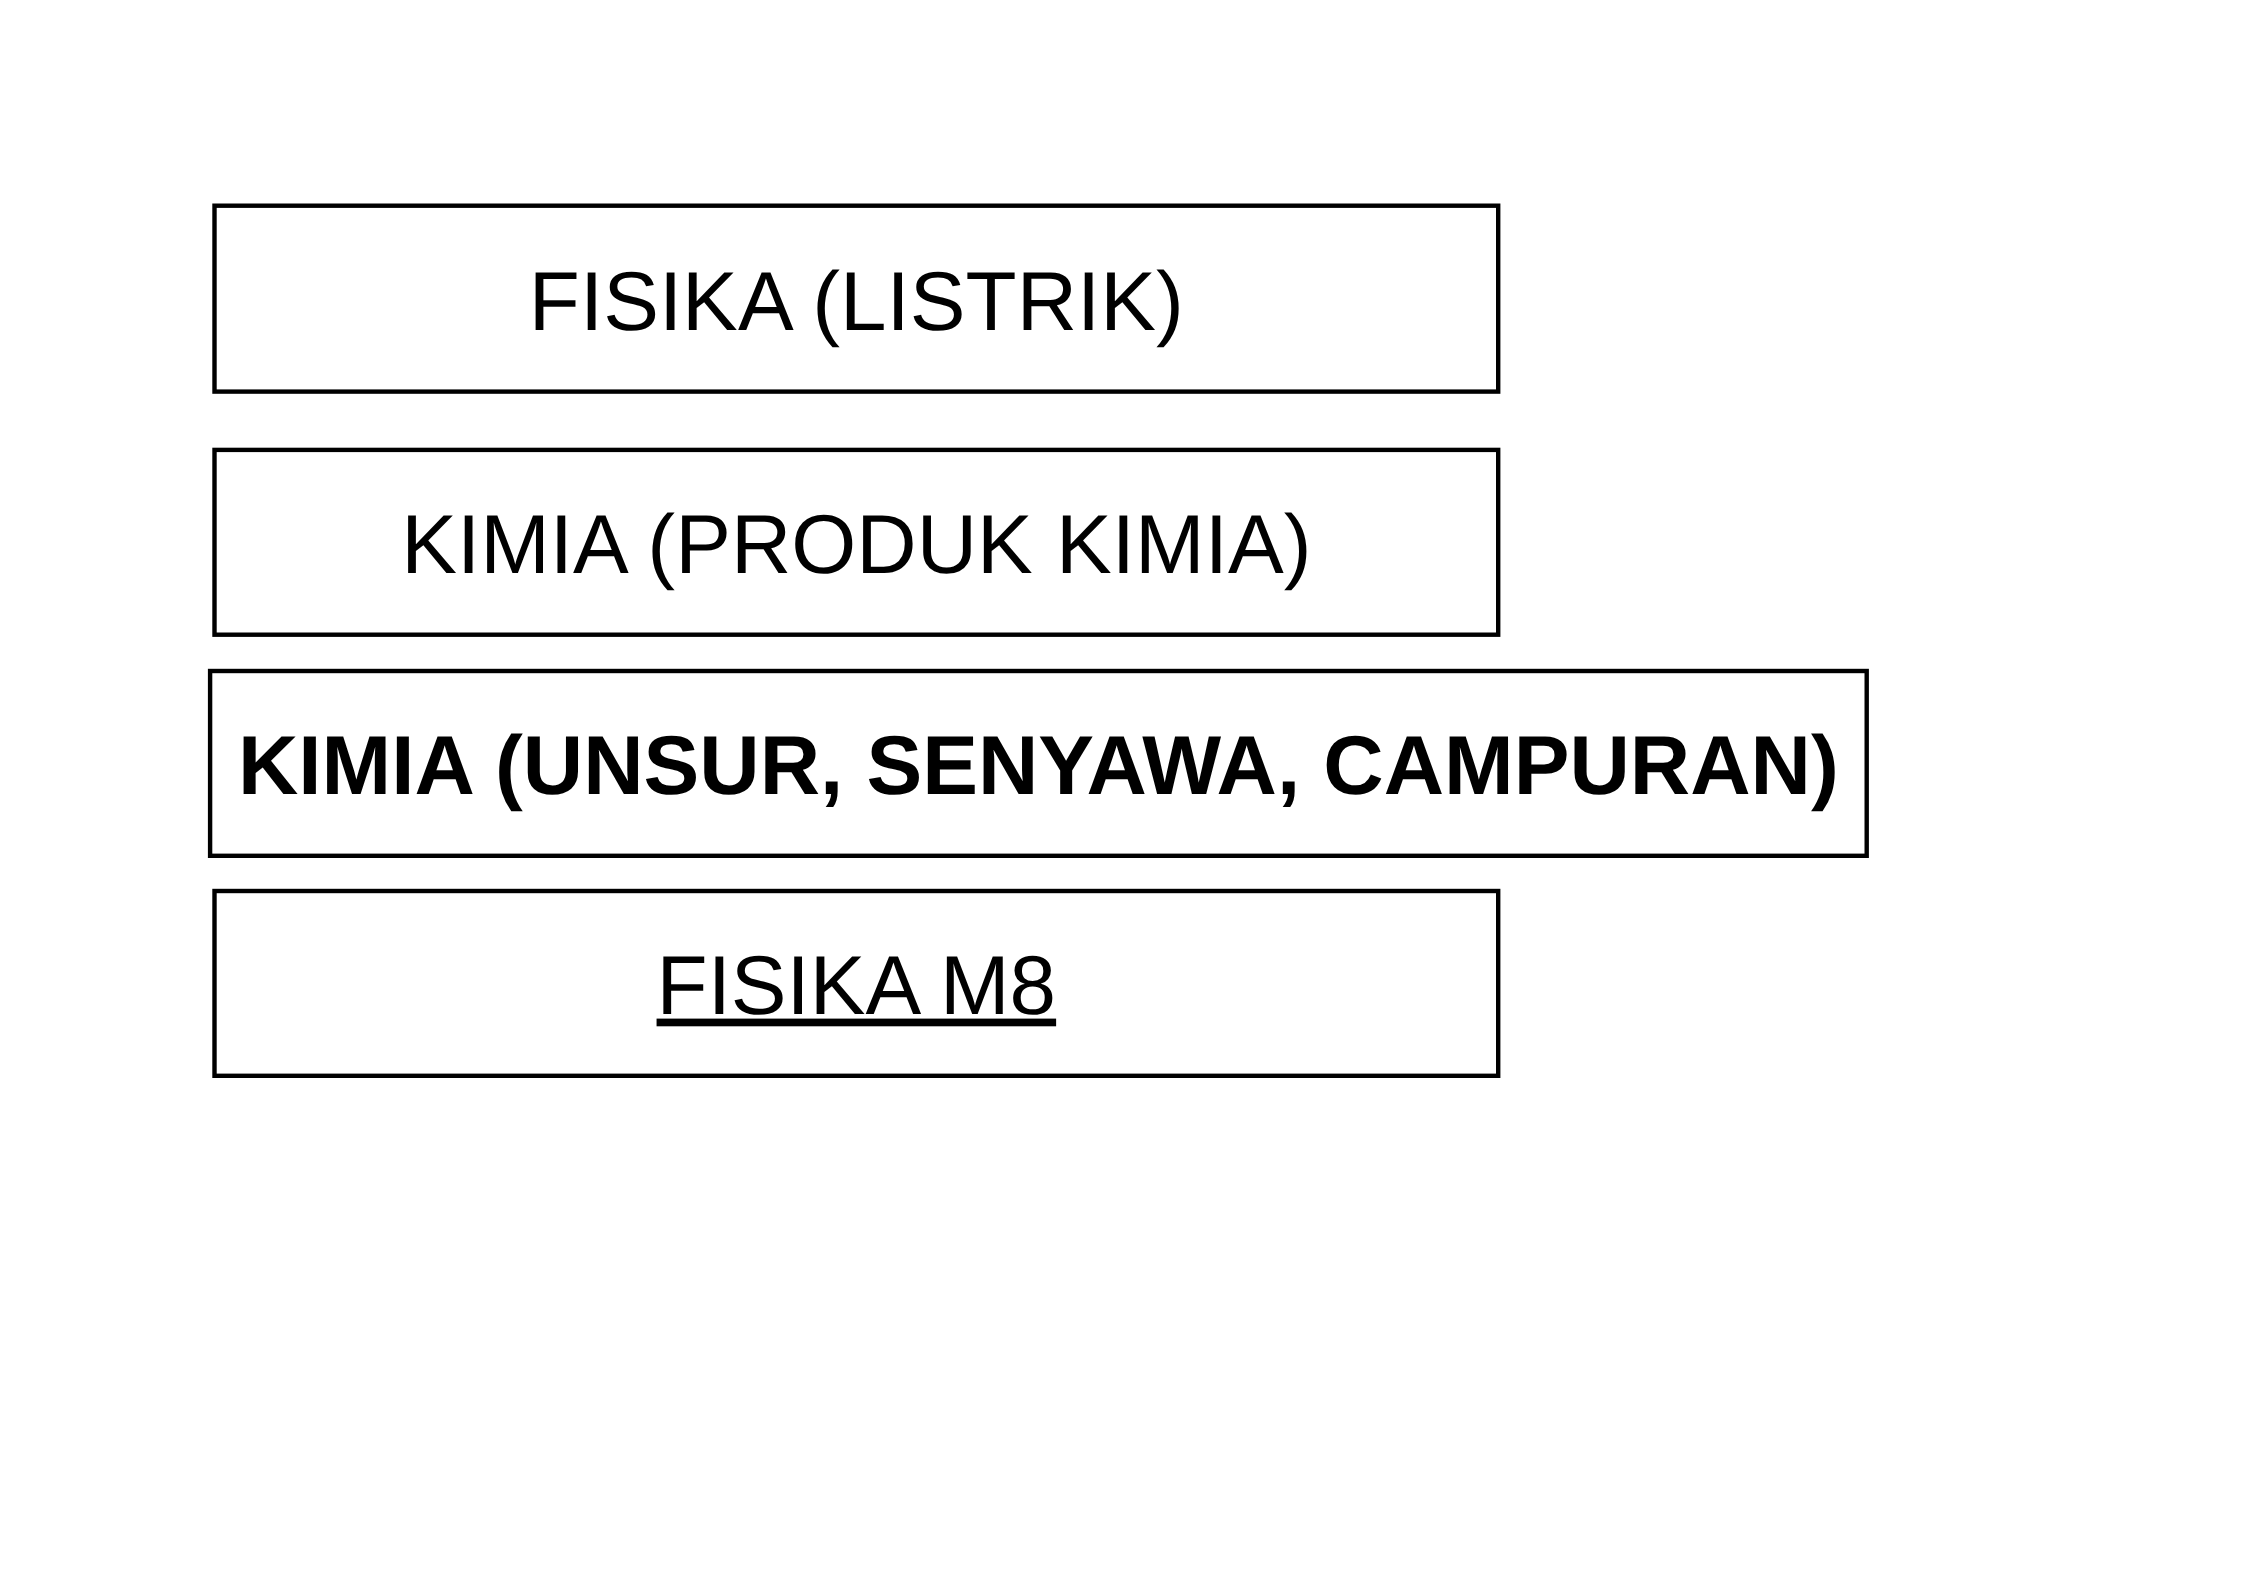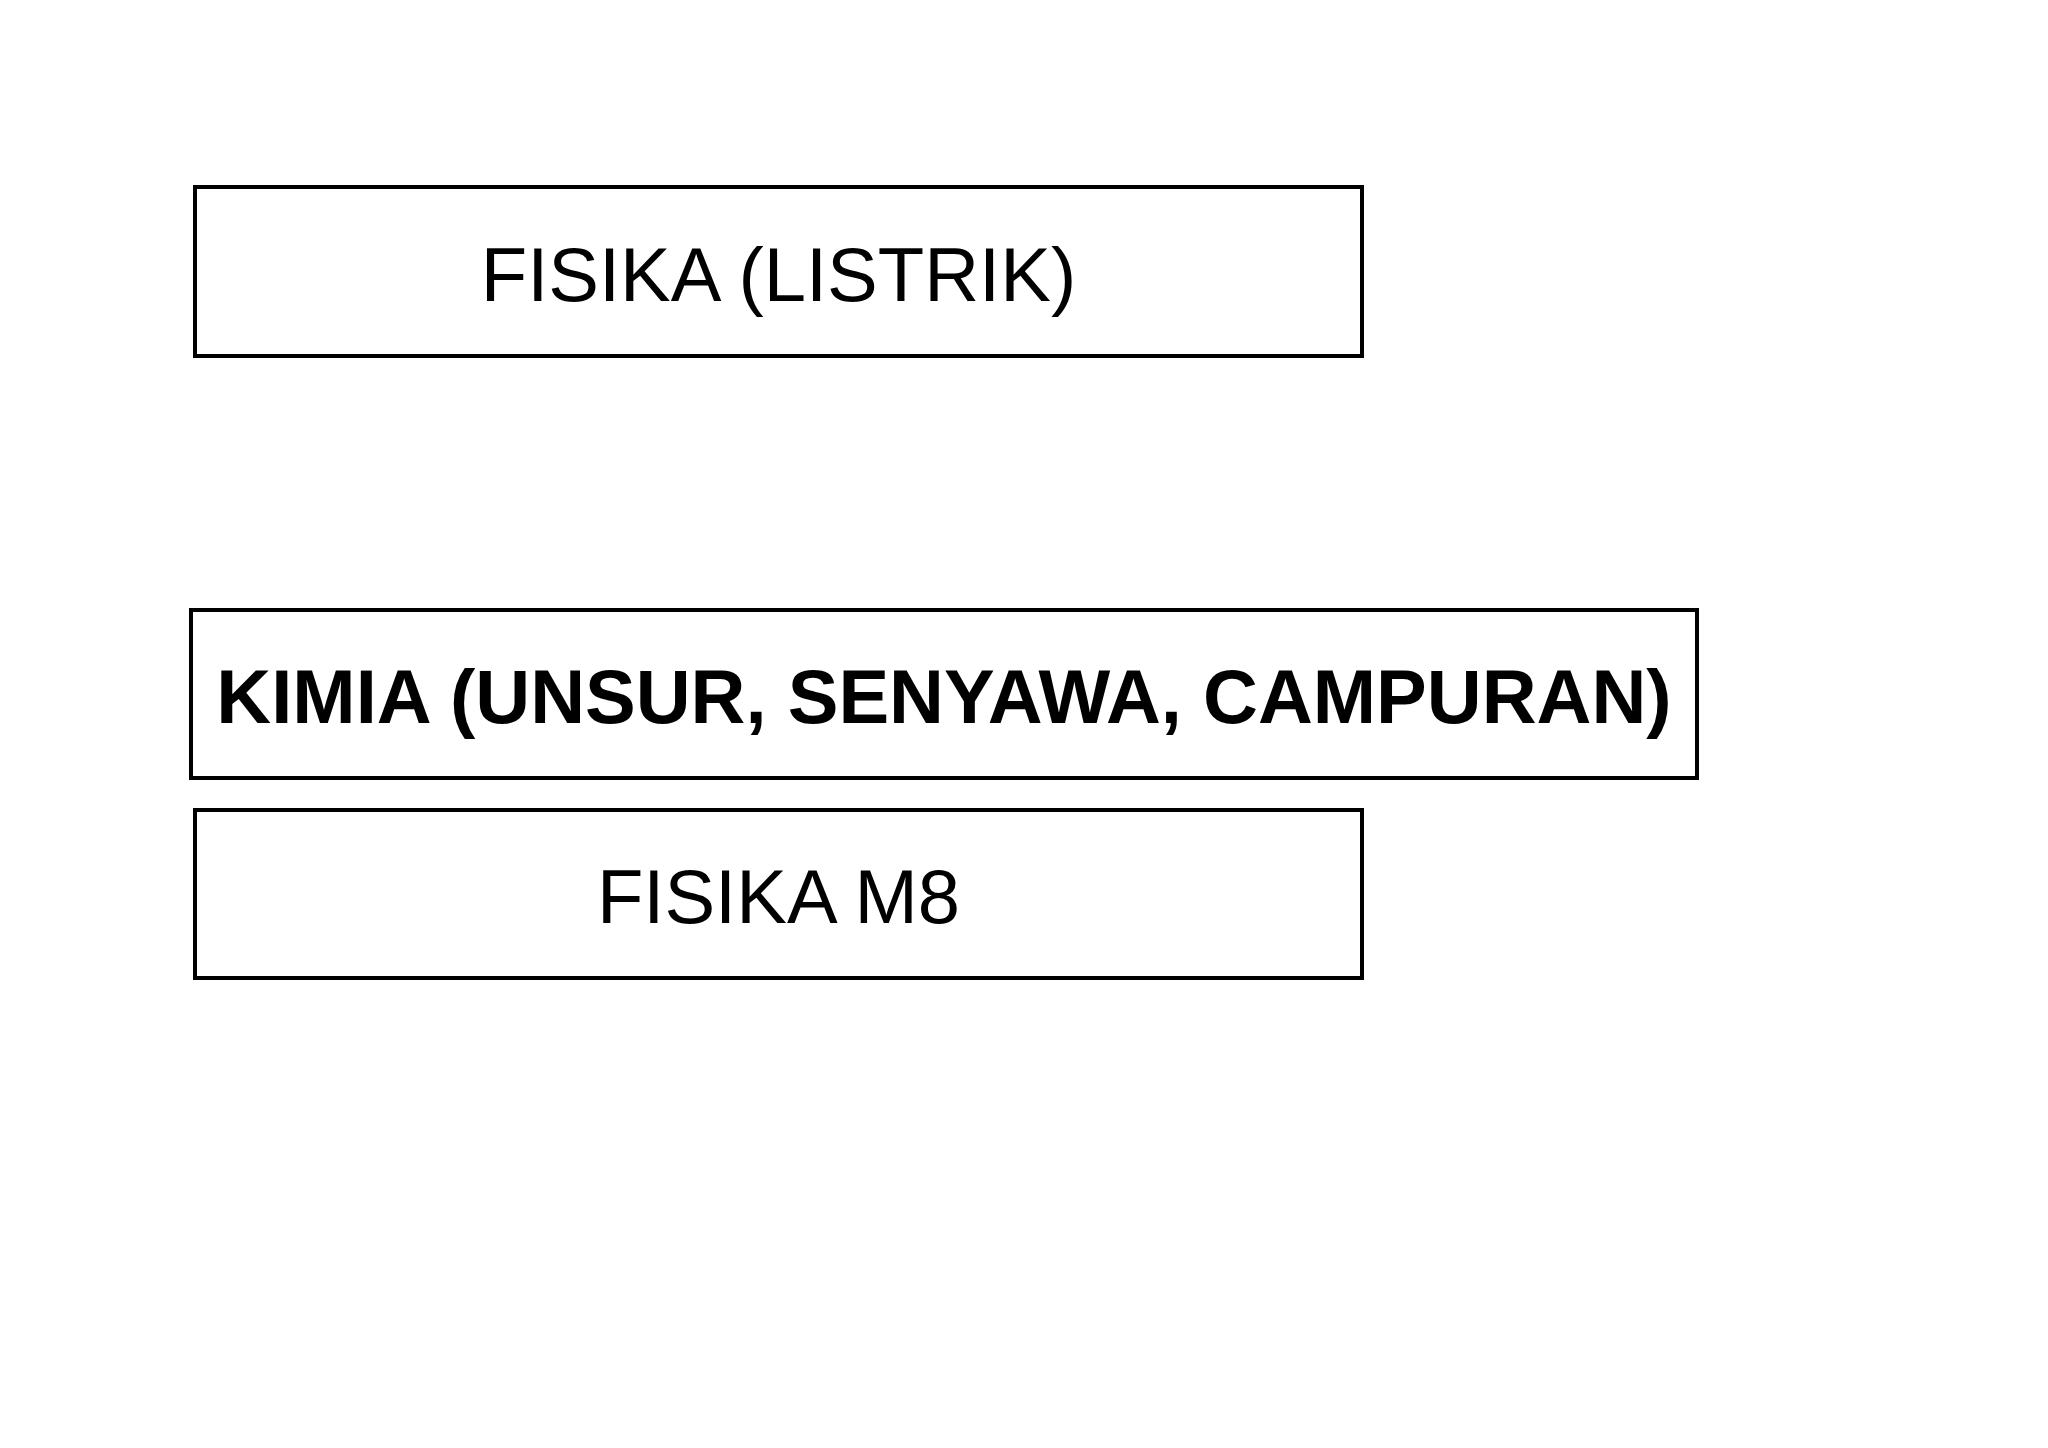--- a/index.html
+++ b/index.html
@@ -30,31 +30,34 @@
     font-size: 76px;
     line-height: 1;
     white-space: nowrap;
     text-align: center;
     padding-top: 6px; 
   }
   
   .box-1 { left: 177px; top: 185px; width: 1171px; height: 173px; }
   .box-2 { left: 177px; top: 407px; width: 1171px; height: 172px; }
   .box-3 { left: 173px; top: 608px; width: 1510px; height: 172px; font-weight: bold; }
-  .box-4 { left: 177px; top: 808px; width: 1171px; height: 172px; }
+  .box-4 { left: 177px; top: 808px; width: 1171px; height: 172px; text-decoration: underline; }
 </style>
 </head>
 <body>
 
 <div class="slide">
 
   <div class="shape-box box-1">
     <span class="label">FISIKA (LISTRIK)</span>
   </div>
 
+  <div class="shape-box box-2">
+    <span class="label">KIMIA (PRODUK KIMIA)</span>
+  </div>
 
   <div class="shape-box box-3">
     <span class="label">KIMIA (UNSUR, SENYAWA, CAMPURAN)</span>
   </div>
 
   <div class="shape-box box-4">
     <span class="label">FISIKA M8</span>
   </div>
 
 </div>

